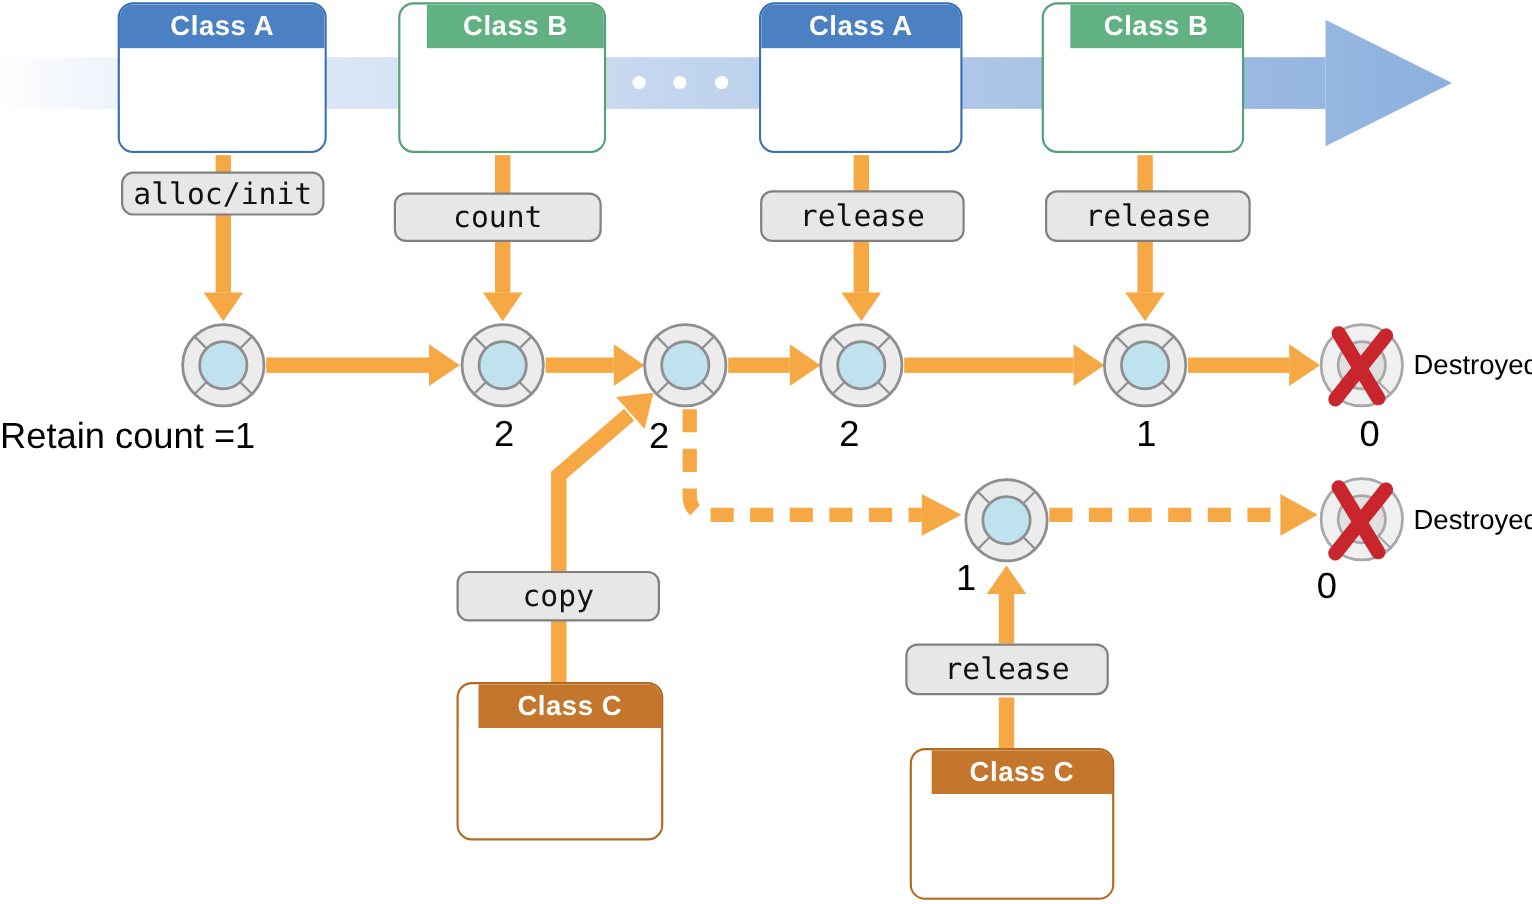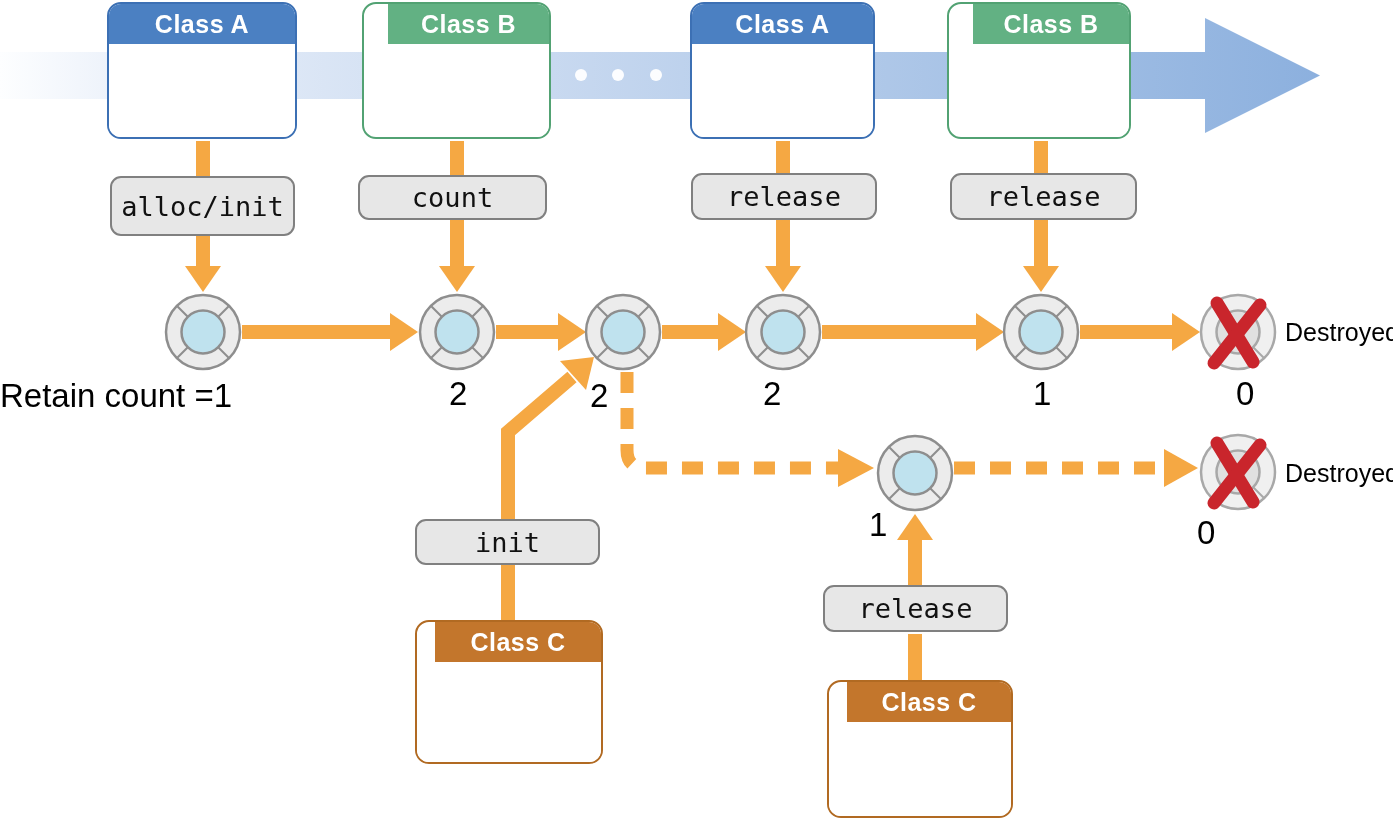--- a/index.html
+++ b/index.html
@@ -160,25 +160,25 @@
   </div>
   <div class="class-box orange" style="left:415px;top:620px;width:188px;height:144px">
     <div class="hdr">Class C</div>
     <div class="body"></div>
   </div>
   <div class="class-box orange" style="left:827px;top:680px;width:186px;height:138px">
     <div class="hdr">Class C</div>
     <div class="body"></div>
   </div>
 
-  <div class="method-label" style="left:110px;top:176px;width:185px;height:60px">alloc/init</div>
+  <div class="method-label" style="left:110px;top:156px;width:185px;height:40px">alloc/init</div>
   <div class="method-label" style="left:358px;top:175px;width:189px;height:45px">count</div>
   <div class="method-label" style="left:691px;top:173px;width:186px;height:47px">release</div>
   <div class="method-label" style="left:950px;top:173px;width:187px;height:47px">release</div>
-  <div class="method-label" style="left:415px;top:519px;width:185px;height:46px">init</div>
+  <div class="method-label" style="left:415px;top:519px;width:185px;height:46px">copy</div>
   <div class="method-label" style="left:823px;top:585px;width:185px;height:47px">release</div>
 
   <div class="count" style="left:0px;top:377px">Retain count =1</div>
   <div class="count" style="left:449px;top:375px">2</div>
   <div class="count" style="left:590px;top:377px">2</div>
   <div class="count" style="left:763px;top:375px">2</div>
   <div class="count" style="left:1033px;top:375px">1</div>
   <div class="count" style="left:1236px;top:375px">0</div>
   <div class="count" style="left:869px;top:506px">1</div>
   <div class="count" style="left:1197px;top:514px">0</div>

